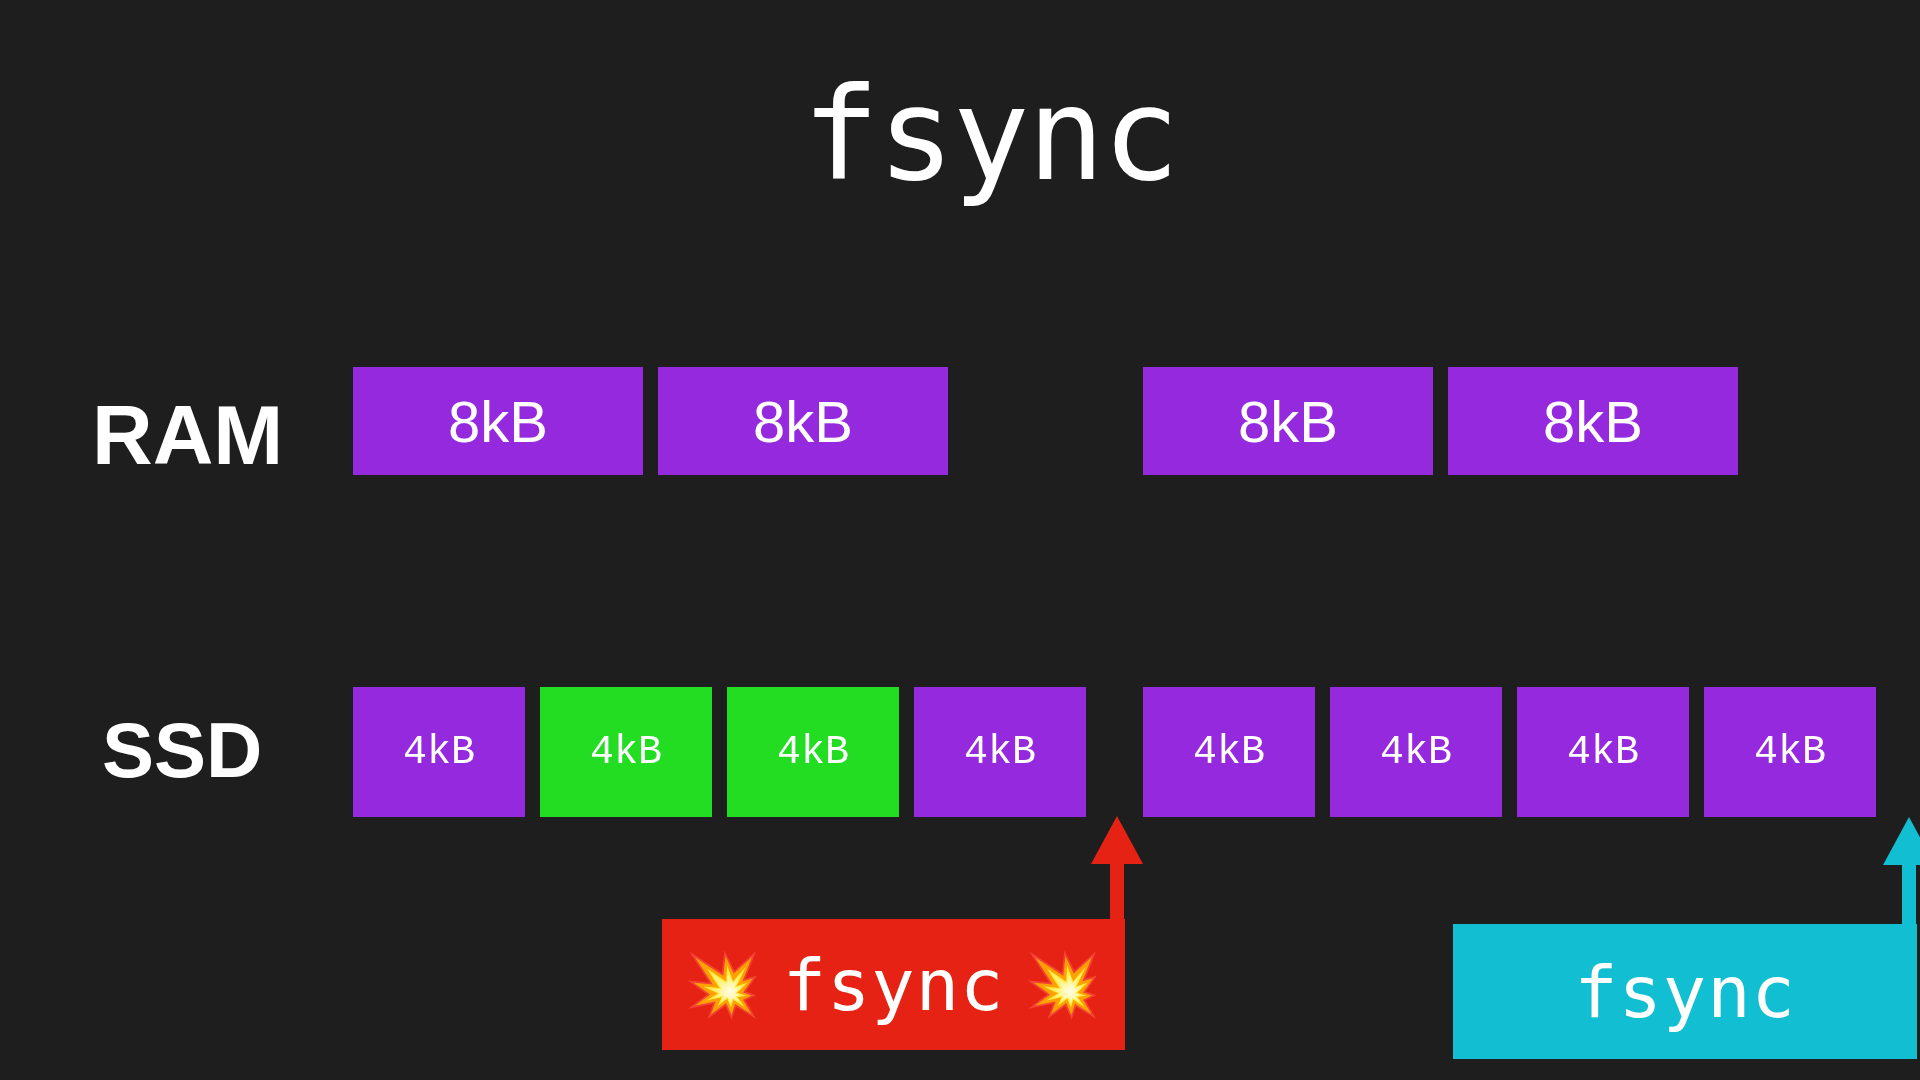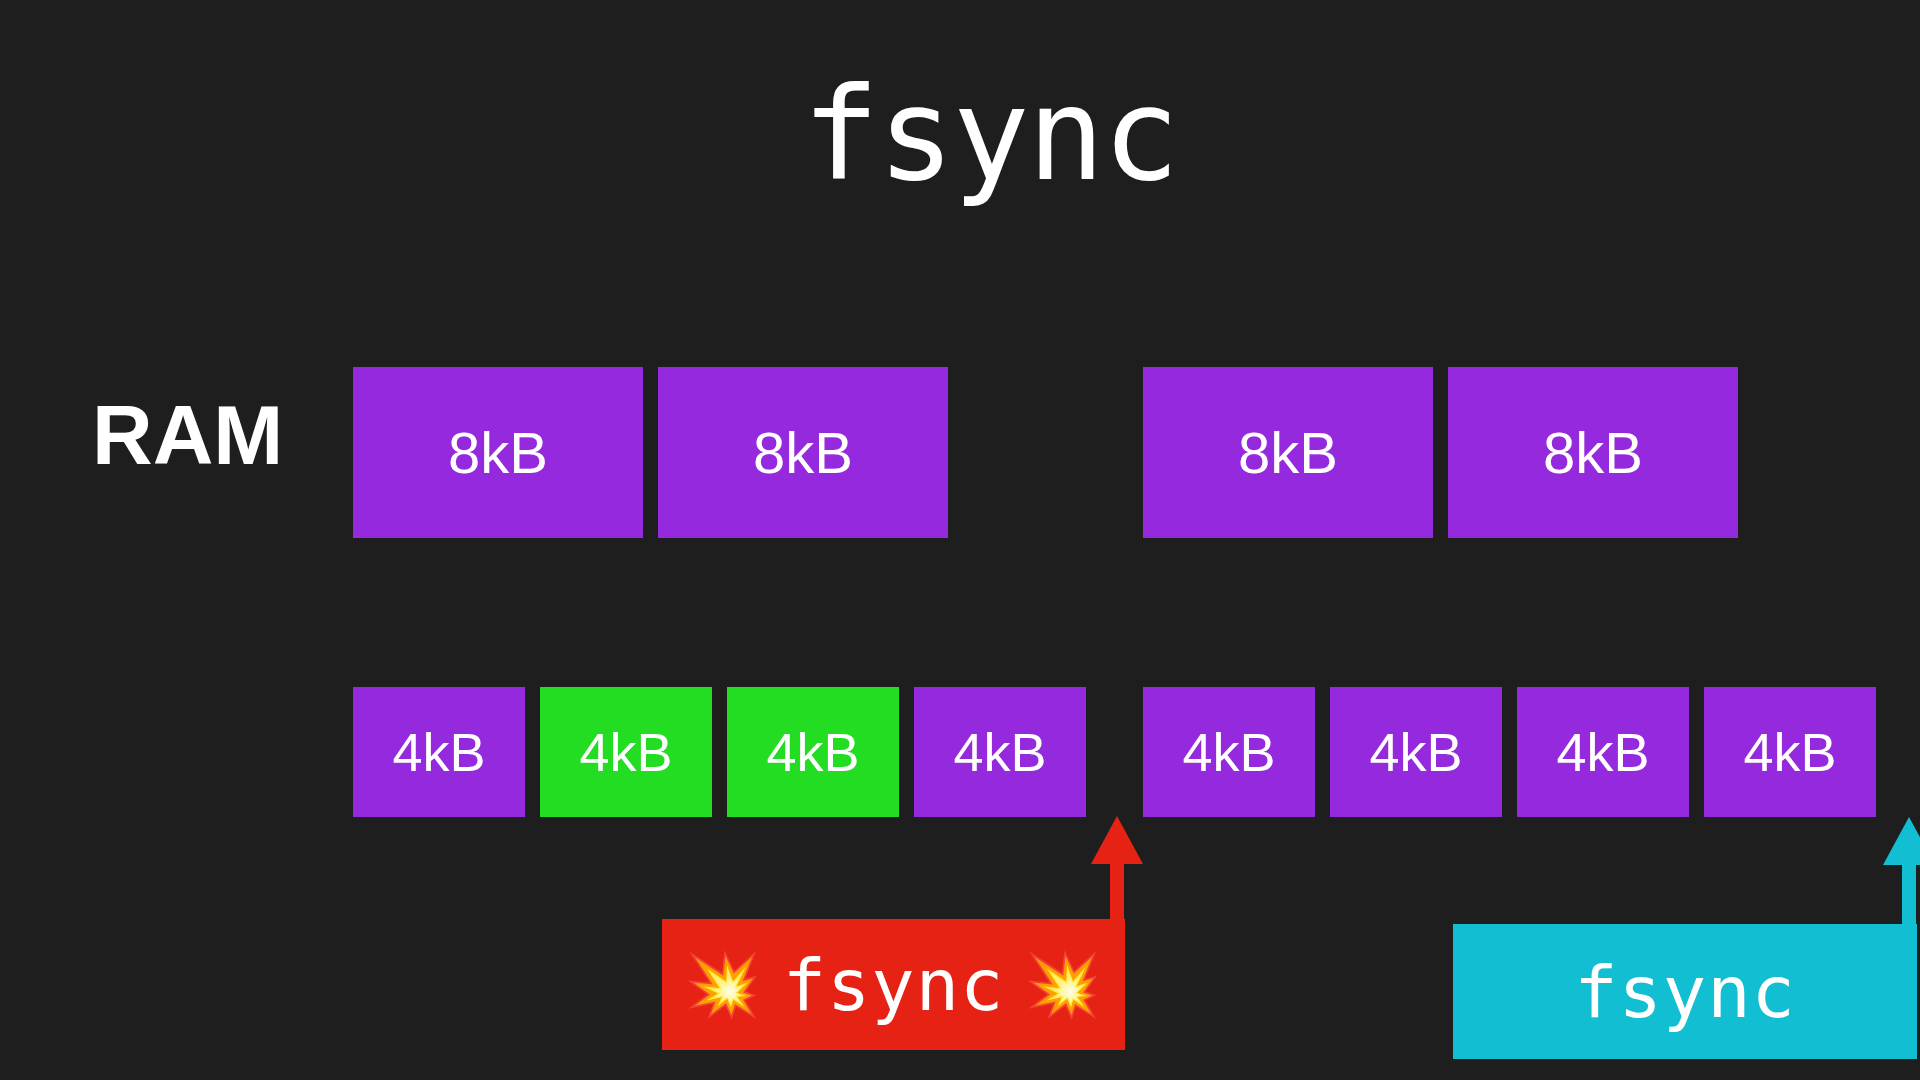--- a/index.html
+++ b/index.html
@@ -38,22 +38,22 @@
   
   .block {
     position:absolute;
     display:flex;
     align-items:center;
     justify-content:center;
     color:#ffffff;
     font-family:"Liberation Sans", sans-serif;
     font-weight:400;
   }
-  .ram-block { top:327px; height:171px; font-size:58px; }
-  .ssd-block { top:647px; height:130px; font-size:54px; }
+  .ram-block { top:327px; height:108px; font-size:58px; }
+  .ssd-block { top:647px; height:130px; font-size:40px;font-family:Liberation Mono, monospace; }
 
   
   .callout {
     position:absolute;
     display:flex;
     align-items:center;
     justify-content:center;
     font-family:"DejaVu Sans Mono", monospace;
     font-size:72px;
     color:#ffffff;
@@ -73,20 +73,21 @@
 </style>
 </head>
 <body>
 
 <div id="stage">
 
   <div class="title">fsync</div>
 
   <div class="row-label" id="ram-label">RAM</div>
 
+  <div class="row-label" id="ssd-label">SSD</div>
 
   <div class="block ram-block" style="left: 313px; width: 290px; background: rgb(148, 41, 221);">
     <span>8kB</span>
   </div>
   <div class="block ram-block" style="left: 618px; width: 290px; background: rgb(148, 41, 221);">
     <span>8kB</span>
   </div>
   <div class="block ram-block" style="left: 1103px; width: 290px; background: rgb(148, 41, 221);">
     <span>8kB</span>
   </div>

